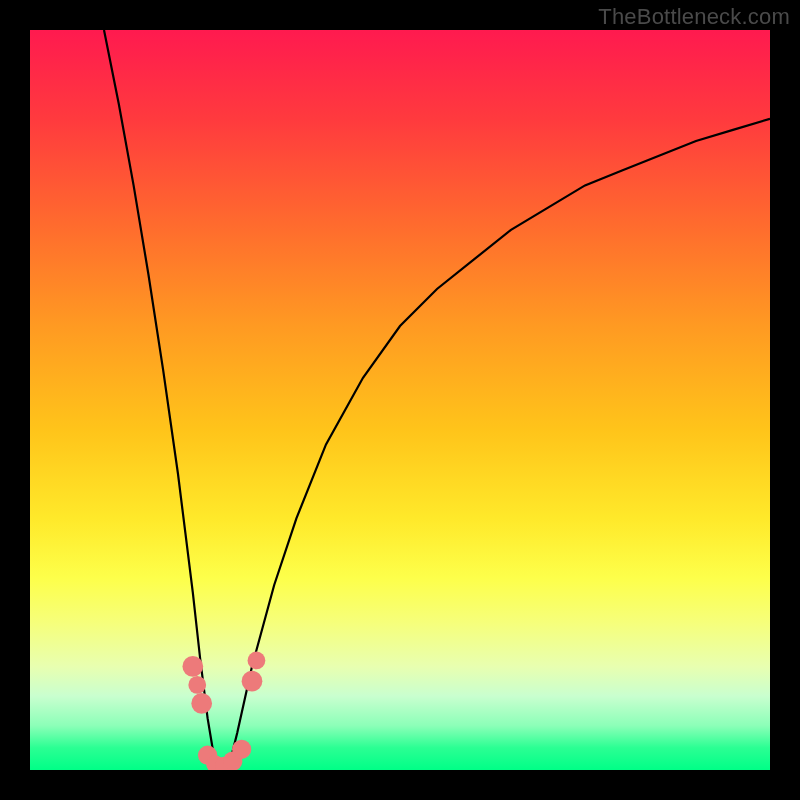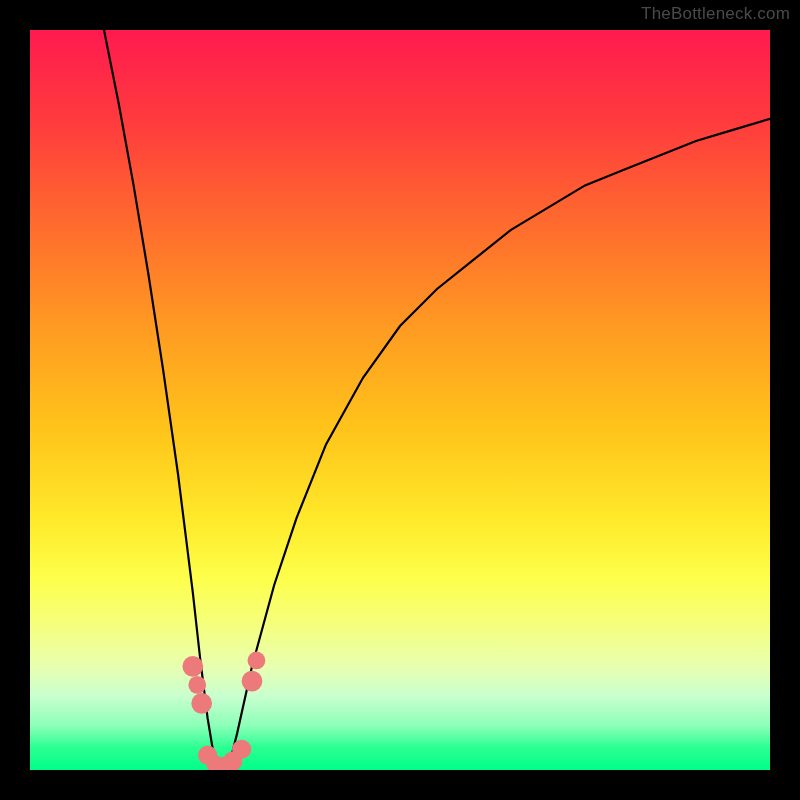--- a/index.html
+++ b/index.html
@@ -43,21 +43,21 @@
       #8cffb8 94%,
       #2bff93 97%,
       #00ff87 100%
     );
   }
   .watermark {
     position: absolute;
     top: 4px;
     right: 10px;
     color: #4a4a4a;
-    font-size: 17px;
+    font-size: 22px;
     font-weight: 500;
     letter-spacing: 0.2px;
     user-select: none;
   }
   svg.curve-layer {
     position: absolute;
     inset: 0;
   }
 </style>
 </head>

